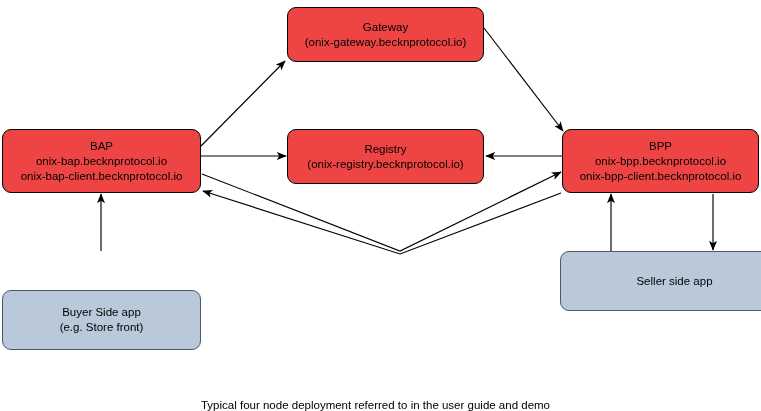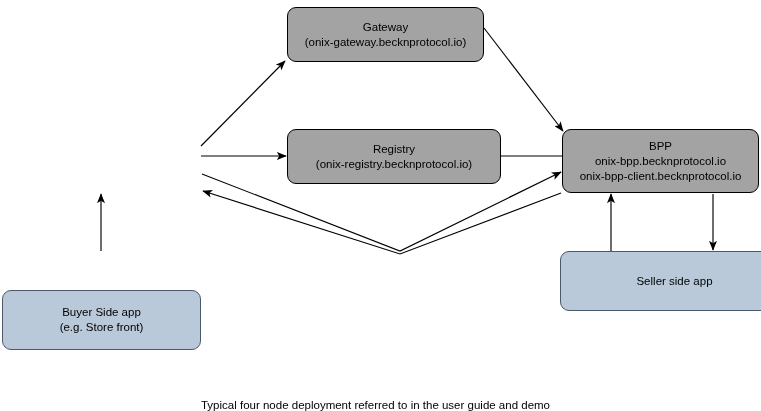--- a/index.html
+++ b/index.html
@@ -25,21 +25,21 @@
     top: 0;
     width: 761px;
     height: 411px;
     pointer-events: none;
   }
   .node {
     position: absolute;
     box-sizing: border-box;
     border: 1px solid #000000;
     border-radius: 9px;
-    background: #a3a3a3;
+    background: #ef4444;
     display: flex;
     flex-direction: column;
     align-items: center;
     justify-content: center;
     text-align: center;
     color: #000000;
     font-size: 11.5px;
     line-height: 15px;
     z-index: 2;
   }
@@ -62,21 +62,21 @@
     font-size: 11.5px;
     line-height: 15px;
     color: #000000;
     z-index: 2;
     margin-top: 19px;
   }
 
   
   #node-gateway   { left: 287px; top: 7px;   width: 197px; height: 55px; }
   #node-bap       { left: 2px;   top: 129px; width: 199px; height: 64px; }
-  #node-registry  { left: 287px; top: 129px; width: 214px; height: 55px; }
+  #node-registry  { left: 287px; top: 129px; width: 197px; height: 55px; }
   #node-bpp       { left: 562px; top: 129px; width: 197px; height: 64px; }
   #node-buyer     { left: 2px;   top: 251px; width: 199px; height: 60px; margin-top: 39px; }
   #node-seller    { left: 560px; top: 251px; width: 229px; height: 60px; }
 </style>
 </head>
 <body>
 
 <div id="canvas">
 
   <svg id="wires" viewBox="0 0 761 411" width="761" height="411" xmlns="http://www.w3.org/2000/svg">
@@ -103,20 +103,25 @@
     <line x1="611" y1="251" x2="611" y2="194" stroke="#000000" stroke-width="1.15" marker-end="url(#ah)"></line>
 
     <line x1="713" y1="194" x2="713" y2="250" stroke="#000000" stroke-width="1.15" marker-end="url(#ah)"></line>
   </svg>
 
   <div class="node" id="node-gateway">
     <div class="title">Gateway</div>
     <div class="sub">(onix-gateway.becknprotocol.io)</div>
   </div>
 
+  <div class="node" id="node-bap">
+    <div class="title">BAP</div>
+    <div class="sub">onix-bap.becknprotocol.io</div>
+    <div class="sub">onix-bap-client.becknprotocol.io</div>
+  </div>
 
   <div class="node" id="node-registry">
     <div class="title">Registry</div>
     <div class="sub">(onix-registry.becknprotocol.io)</div>
   </div>
 
   <div class="node" id="node-bpp">
     <div class="title">BPP</div>
     <div class="sub">onix-bpp.becknprotocol.io</div>
     <div class="sub">onix-bpp-client.becknprotocol.io</div>

